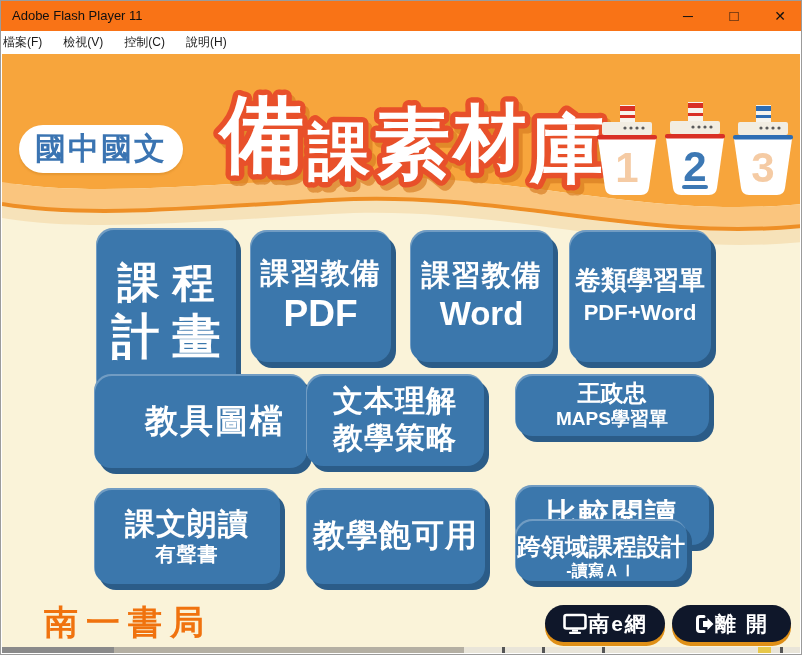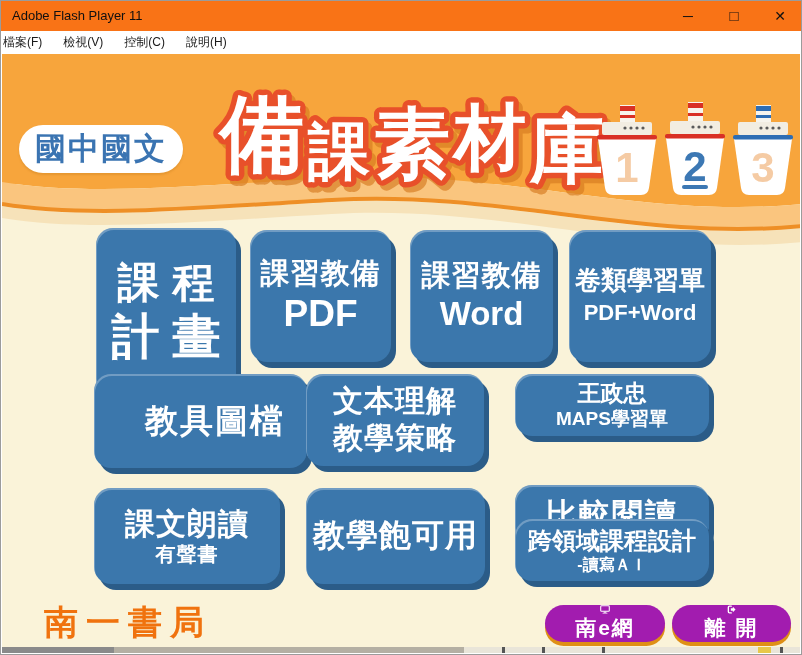--- a/index.html
+++ b/index.html
@@ -26,23 +26,23 @@
   .boat{position:absolute;cursor:pointer;}
   .boat-num{font-size:42px;font-weight:bold;text-anchor:middle;font-family:"Liberation Sans",sans-serif;}
   .num-peach{fill:#F5CBA4;}
   .num-blue{fill:#3C78B4;}
   .btn{position:absolute;background:#3B77AC;border-radius:17px;color:#fff;font-weight:bold;
        display:flex;flex-direction:column;align-items:center;justify-content:center;text-align:center;
        box-shadow:5px 6px 0 #2B5C88, inset 1px 2px 0 rgba(255,255,255,.28);
        cursor:pointer;line-height:1.22;}
   .logo{position:absolute;left:42px;top:546px;font-size:34px;font-weight:bold;color:#F0720E;
         letter-spacing:8px;font-family:Liberation Mono, monospace;}
-  .pill{position:absolute;top:551px;height:37px;background:#a21caf;border-radius:19px;
+  .pill{position:absolute;top:551px;height:37px;background:#0f172a;border-radius:19px;
         display:flex;align-items:center;justify-content:center;
-        box-shadow:0 4px 0 #DF8F16;cursor:pointer;flex-direction:column;}
+        box-shadow:0 4px 0 #DF8F16;cursor:pointer;}
   .pill span{color:#fff;font-weight:bold;font-size:21px;letter-spacing:2px;}
   .sliver{position:absolute;left:1px;right:1px;bottom:1px;height:6px;background:#B0AB9F;overflow:hidden;}
   .sliver .seg{position:absolute;top:0;bottom:0;}
 </style>
 </head>
 <body>
 
 <div class="window">
 
   <div class="titlebar">
@@ -166,21 +166,21 @@
     </div>
 
     <div class="btn" style="left:304px;top:434px;width:179px;height:96px;">
       <span style="font-size:32px;letter-spacing:1px;">教學飽可用</span>
     </div>
 
     <div class="btn" style="left:513px;top:395px;width:194px;height:60px;margin-top:36px;">
       <span style="font-size:31px;letter-spacing:2px;">比較閱讀</span>
     </div>
 
-    <div class="btn" style="left:513px;top:465px;width:194px;height:62px;">
+    <div class="btn" style="left:513px;top:465px;width:172px;height:62px;justify-content:flex-end;">
       <span style="font-size:24px;">跨領域課程設計</span>
       <span style="font-size:16px;">-讀寫ＡＩ</span>
     </div>
 
     <span class="logo">南一書局</span>
 
     <div class="pill" style="left:543px;width:120px;">
       <svg width="26" height="22" viewBox="0 0 26 22">
         <rect x="2.5" y="2" width="21" height="13.5" rx="2" fill="none" stroke="#fff" stroke-width="2.6"></rect>
         <rect x="10" y="16.5" width="6" height="2.2" fill="#fff"></rect>

